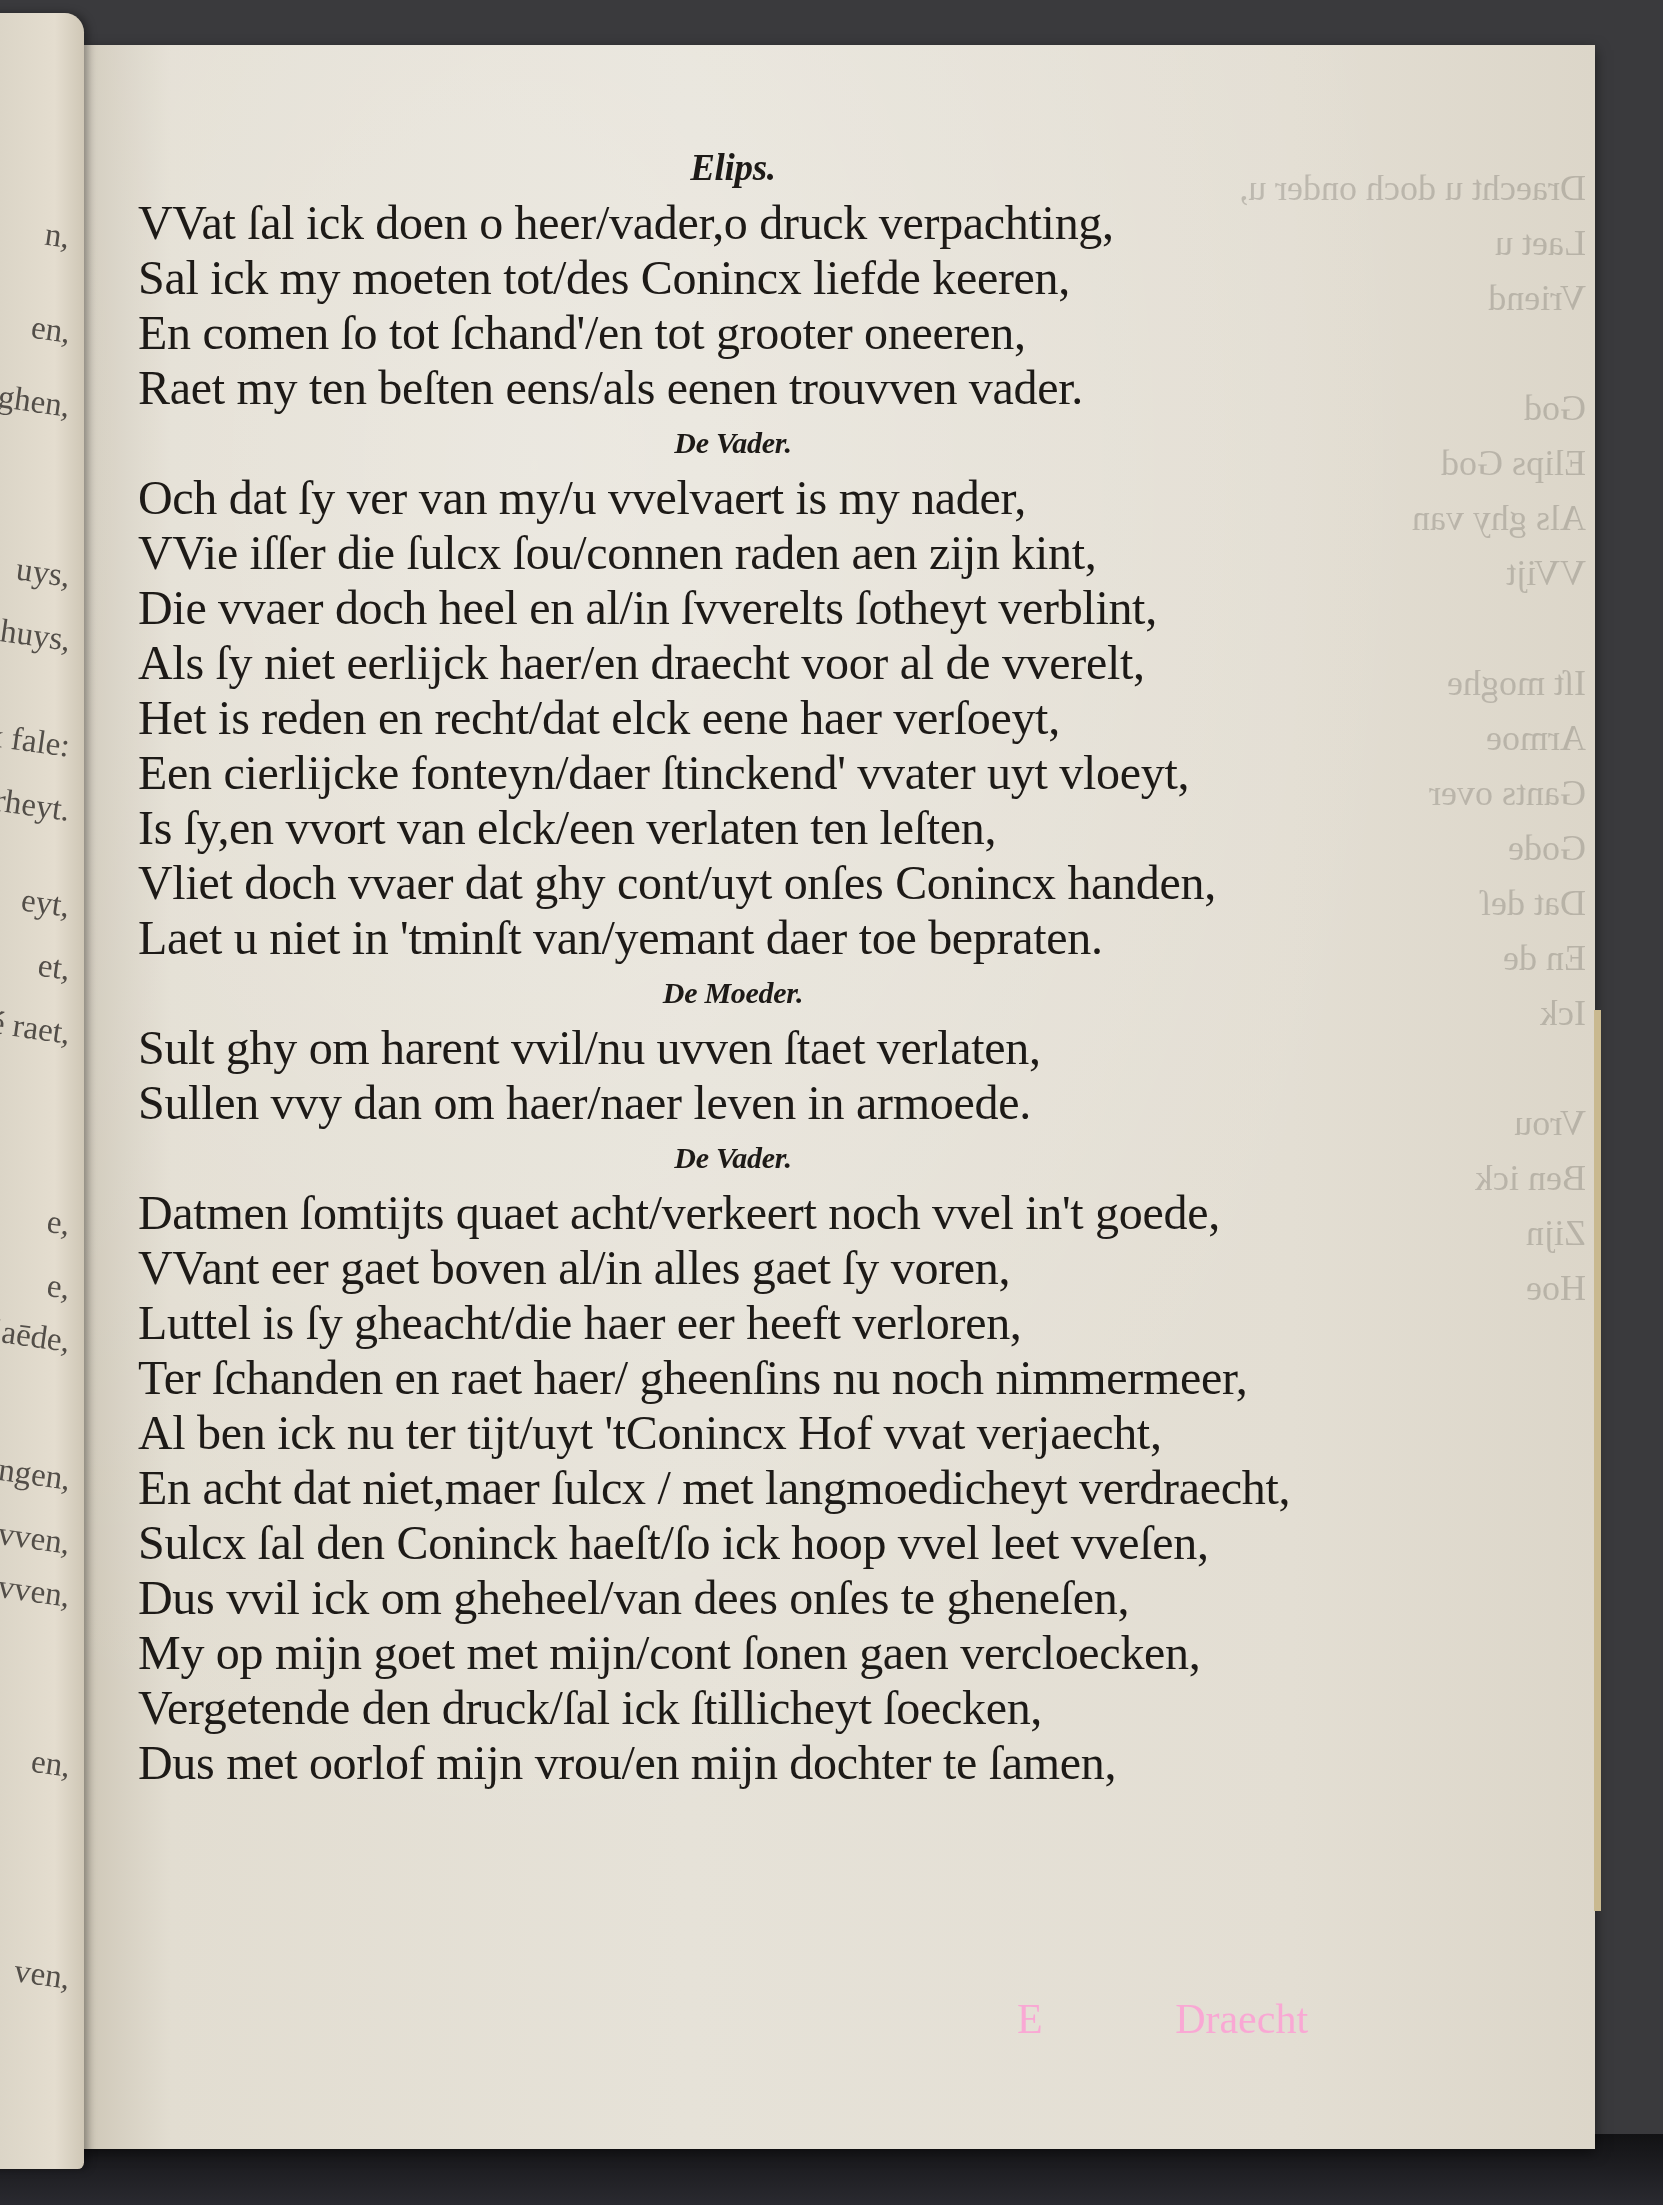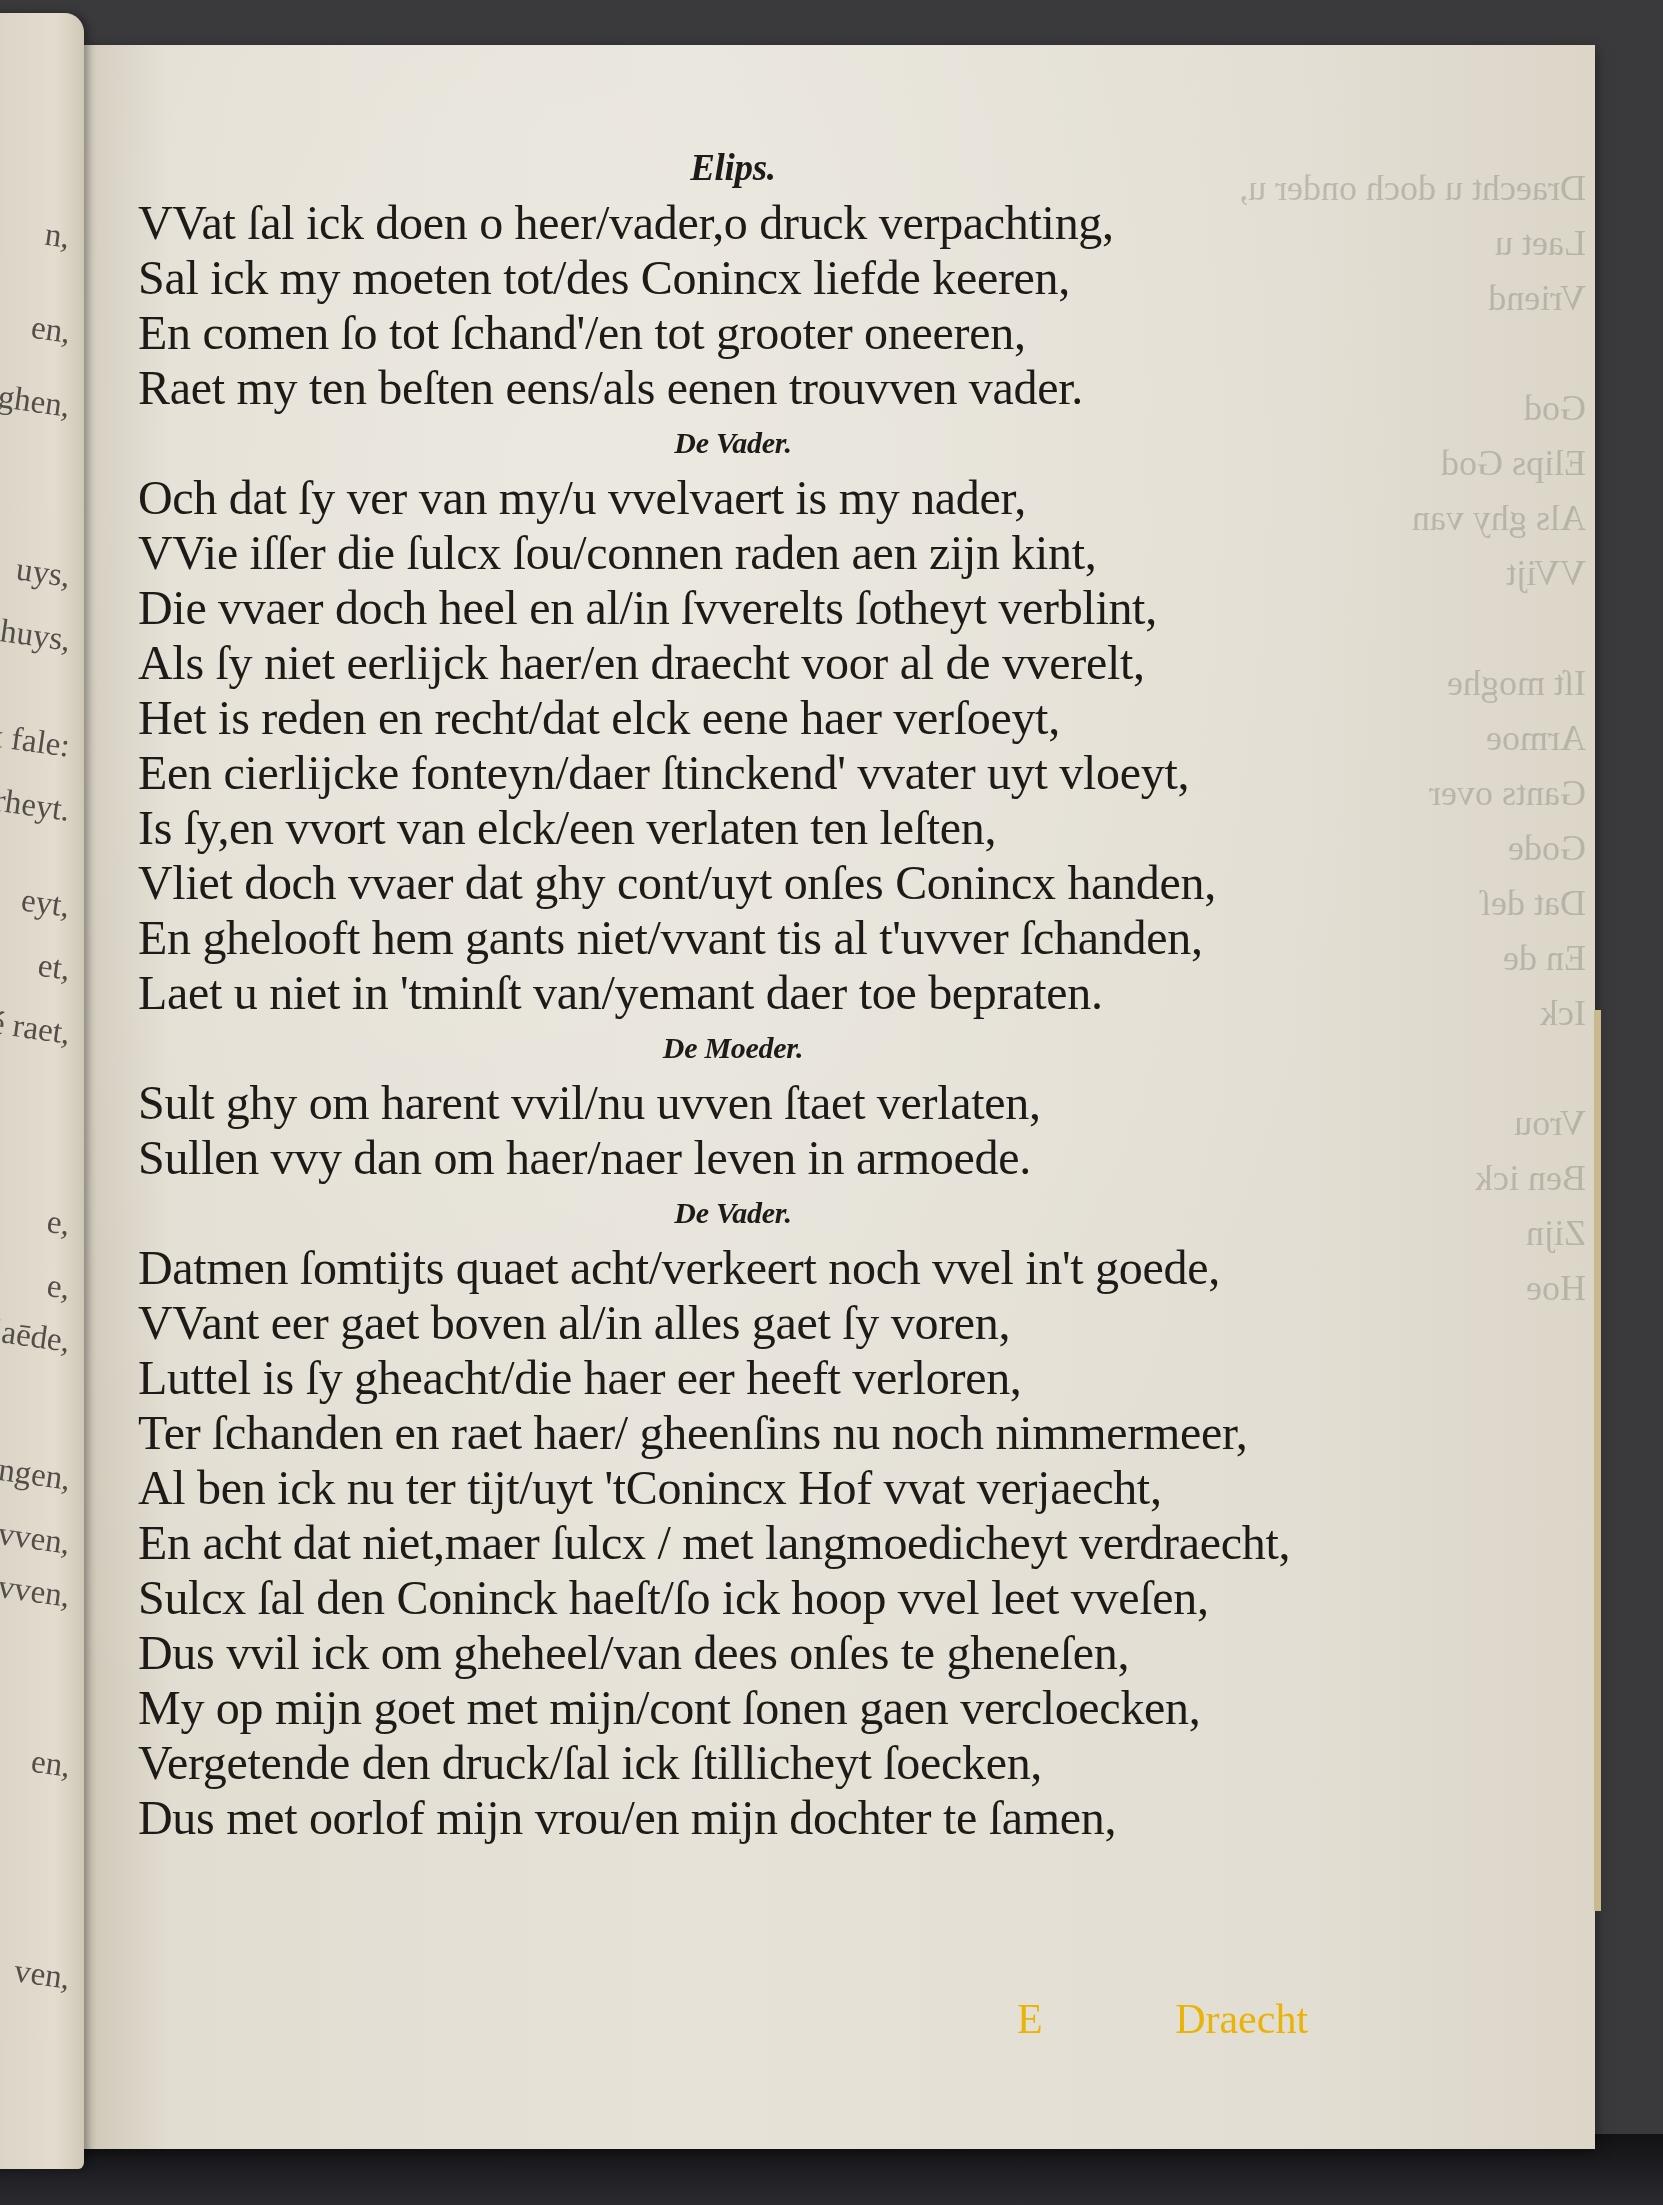--- a/index.html
+++ b/index.html
@@ -53,21 +53,21 @@
     font-size: 48px; line-height: 55px; height: 55px;
     white-space: nowrap; letter-spacing: -0.3px;
   }
   .heading {
     text-align: center; font-style: italic; font-weight: bold;
     font-size: 30px; width: 1190px;
   }
   .running-head { font-size: 37px; }
   .signature {
     position: absolute; top: 1995px; left: 1017px; z-index: 3;
-    font-family: "Liberation Serif", serif; font-size: 42px; color: #eab308;
+    font-family: "Liberation Serif", serif; font-size: 42px; color: #f9a8d4;
   }
   .signature .catch { margin-left: 122px; }
 </style>
 </head>
 <body>
 
 <div class="backdrop-bottom"></div>
 
 <div class="left-page" id="left-page">
     <div class="left-frag" style="top: 206px;">n,</div>
@@ -126,21 +126,20 @@
     <div class="line">Raet my ten beſten eens/als eenen trouvven vader.</div>
     <div class="line heading">De Vader.</div>
     <div class="line">Och dat ſy ver van my/u vvelvaert is my nader,</div>
     <div class="line">VVie iſſer die ſulcx ſou/connen raden aen zijn kint,</div>
     <div class="line">Die vvaer doch heel en al/in ſvverelts ſotheyt verblint,</div>
     <div class="line">Als ſy niet eerlijck haer/en draecht voor al de vverelt,</div>
     <div class="line">Het is reden en recht/dat elck eene haer verſoeyt,</div>
     <div class="line">Een cierlijcke fonteyn/daer ſtinckend' vvater uyt vloeyt,</div>
     <div class="line">Is ſy,en vvort van elck/een verlaten ten leſten,</div>
     <div class="line">Vliet doch vvaer dat ghy cont/uyt onſes Conincx handen,</div>
-    <div class="line">En ghelooft hem gants niet/vvant tis al t'uvver ſchanden,</div>
     <div class="line">Laet u niet in 'tminſt van/yemant daer toe bepraten.</div>
     <div class="line heading">De Moeder.</div>
     <div class="line">Sult ghy om harent vvil/nu uvven ſtaet verlaten,</div>
     <div class="line">Sullen vvy dan om haer/naer leven in armoede.</div>
     <div class="line heading">De Vader.</div>
     <div class="line">Datmen ſomtijts quaet acht/verkeert noch vvel in't goede,</div>
     <div class="line">VVant eer gaet boven al/in alles gaet ſy voren,</div>
     <div class="line">Luttel is ſy gheacht/die haer eer heeft verloren,</div>
     <div class="line">Ter ſchanden en raet haer/ gheenſins nu noch nimmermeer,</div>
     <div class="line">Al ben ick nu ter tijt/uyt 'tConincx Hof vvat verjaecht,</div>

